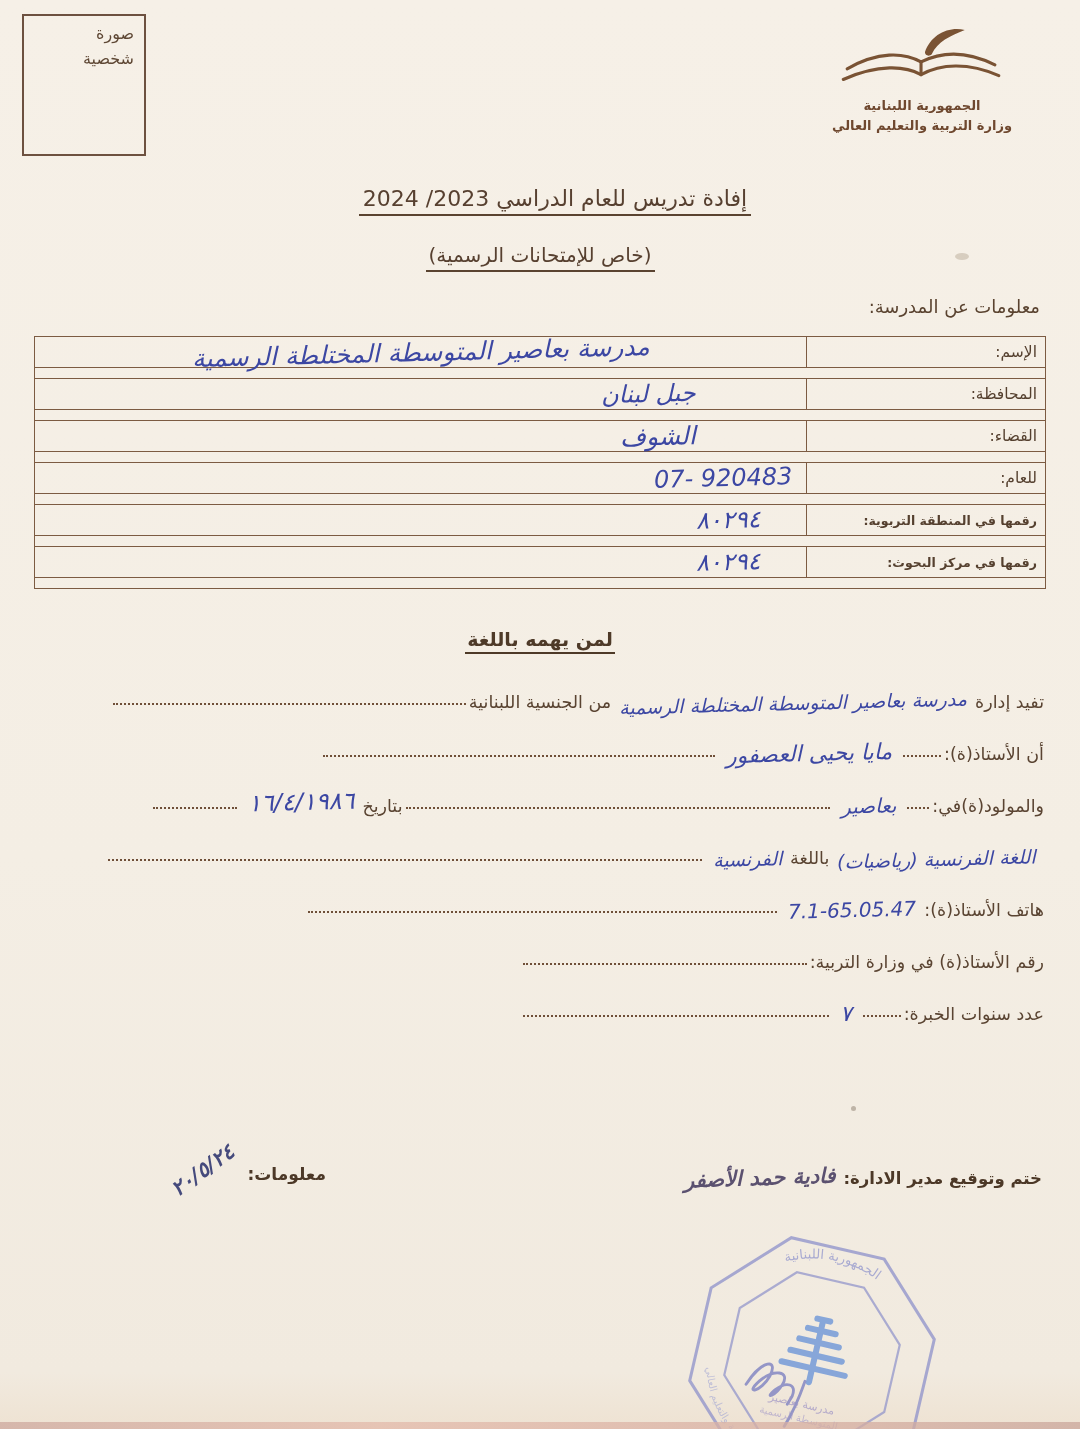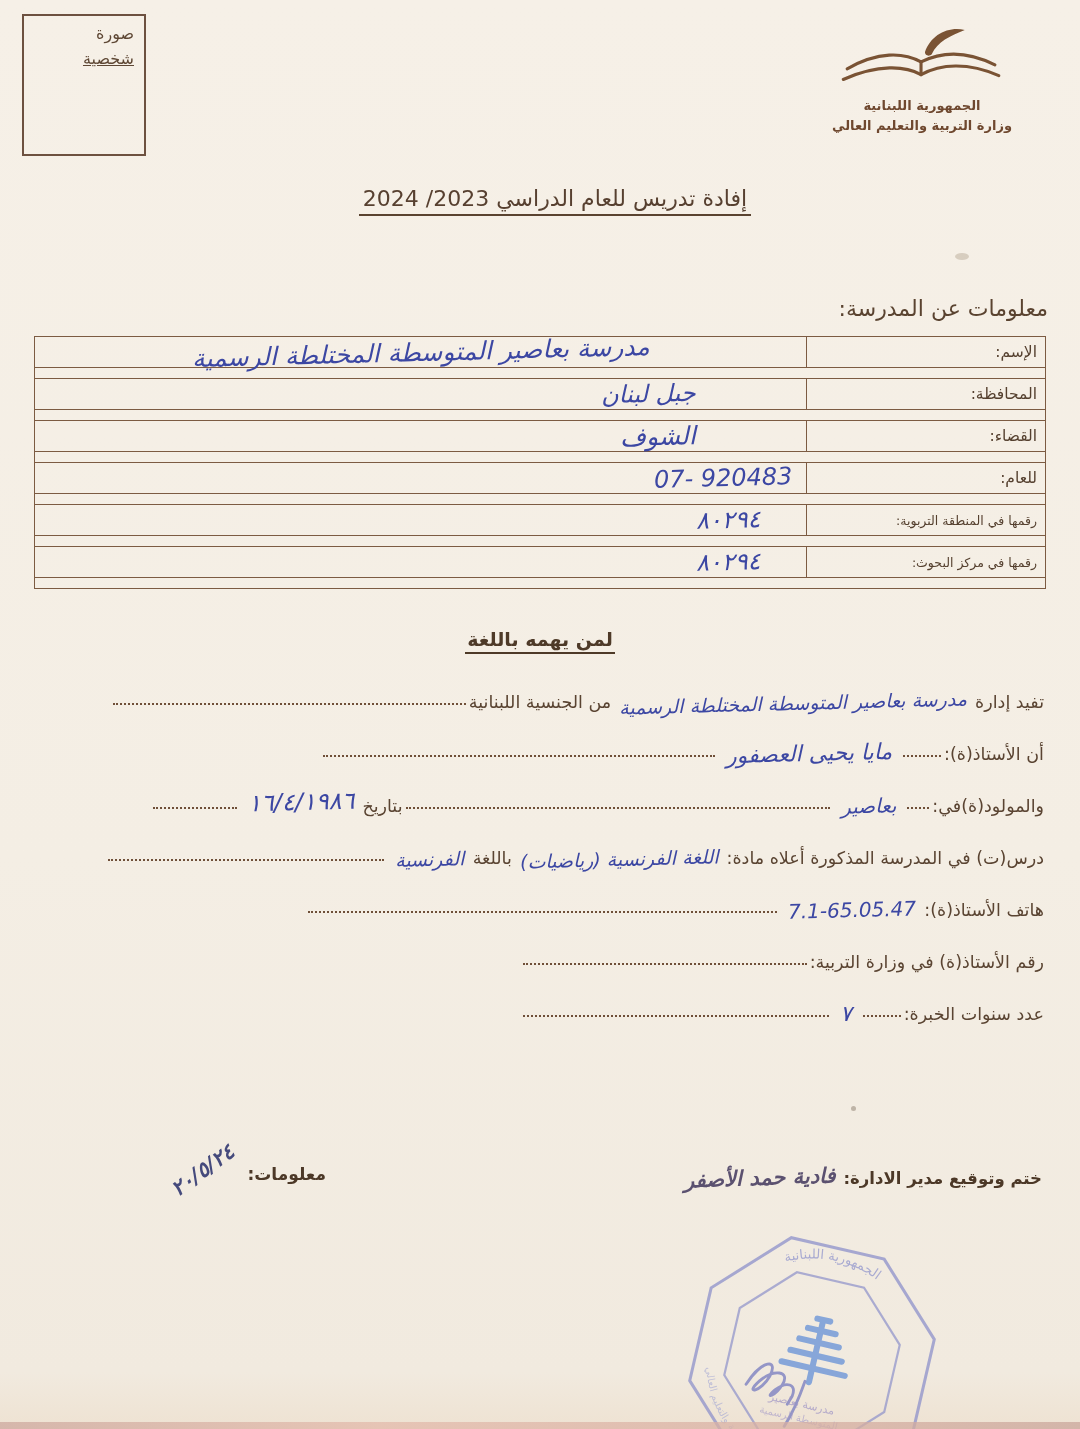--- a/index.html
+++ b/index.html
@@ -5,41 +5,41 @@
   html,body{margin:0;padding:0;background:#9a948a;}
   .page{
     position:relative;width:1080px;height:1429px;margin:0 auto;overflow:hidden;
     background:linear-gradient(180deg,#f6f0e7 0%,#f4eee4 60%,#f1eadf 96%,#eee2d2 100%);
     font-family:"DejaVu Sans",sans-serif;color:#584231;direction:rtl;
   }
   
   .photo-box{position:absolute;left:22px;top:14px;width:124px;height:142px;
     border:2px solid #6d5140;box-sizing:border-box;padding:6px 10px;
     font-size:16px;line-height:1.55;text-align:right;color:#5e4734;}
-  .photo-box .l2{text-decoration:underline;}
+  .photo-box .l2{}
   
   .logo{position:absolute;left:812px;top:26px;width:220px;text-align:center;}
   .logo svg{display:block;margin:0 auto;}
   .logo .t{font-size:13px;font-weight:bold;color:#6f482f;line-height:1.5;}
   
   .title-wrap{position:absolute;top:186px;width:100%;text-align:center;}
   .title-wrap .u{display:inline-block;border-bottom:2px solid #5a4330;padding:0 4px 3px;
     font-size:22px;color:#574030;letter-spacing:.3px;margin-left:30px;}
   .subtitle-wrap{position:absolute;top:243px;width:100%;text-align:center;}
   .subtitle-wrap .u{display:inline-block;border-bottom:2px solid #5a4330;padding:0 3px 3px;
     font-size:20px;color:#574030;}
-  .info-heading{position:absolute;top:296px;right:32px;font-size:22px;color:#5a4330;}
+  .info-heading{position:absolute;top:296px;right:40px;font-size:18px;color:#5a4330;}
   
   table.school{position:absolute;top:336px;left:34px;width:1012px;border-collapse:collapse;
     direction:rtl;}
   table.school td{border:1.6px solid #7c5b42;}
   tr.main{height:31px;}
   tr.thin{height:11px;}
   td.lab{width:226px;font-size:15.5px;padding:2px 8px 2px 4px;color:#55402f;white-space:nowrap;}
-  td.lab.small{font-size:12.5px;font-weight:normal;}
+  td.lab.small{font-size:12.5px;font-weight:bold;}
   td.val{padding:0 10px;}
   .hw{color:#3c47a3;font-style:italic;display:inline-block;transform:rotate(-1.5deg);
     white-space:nowrap;}
   td.val .hw{font-size:24px;}
   td.val.big .hw{font-size:25px;}
   td.val.center{text-align:center;}
   td.val.right{text-align:right;padding-left:0;}
   td.val.pad110{padding-right:110px;}
   td.val.pad40{padding-right:46px;}
   td.val.pad10{padding-right:14px;}
@@ -97,20 +97,23 @@
       </g>
       <path d="M88,27 C94,9 112,0 129,4 C114,10 101,16 95,29 C92,32 88,30 88,27 Z" fill="#7a5334"></path>
     </svg>
     <div class="t">الجمهورية اللبنانية</div>
     <div class="t">وزارة التربية والتعليم العالي</div>
   </div>
 
   <div class="title-wrap">
     <span class="u">إفادة تدريس  للعام الدراسي  2023/ 2024</span>
   </div>
+  <div class="subtitle-wrap">
+    <span class="u">(خاص للإمتحانات الرسمية)</span>
+  </div>
   <div class="smudge"></div>
 
   <div class="info-heading">معلومات عن المدرسة:</div>
 
   <table class="school">
     <tbody>
         <tr class="main">
       <td class="lab">الإسم:</td>
       <td class="val center big"><span class="hw">مدرسة بعاصير المتوسطة المختلطة الرسمية</span></td>
     </tr>
@@ -179,21 +182,20 @@
       <span class="txt">والمولود(ة)في:</span>
       <span class="dots w20"></span>
       <span class="hw sz20">بعاصير</span>
       <span class="dots grow"></span>
       <span class="txt">بتاريخ</span>
       <span class="hw sz24">١٦/٤/١٩٨٦</span>
       <span class="dots w80"></span>
     </div>
 
     <div class="pline" style="margin-left:105px">
-      <span class="txt">درس(ت) في المدرسة المذكورة أعلاه مادة:</span>
       <span class="hw sz19">اللغة الفرنسية (رياضيات)</span>
       <span class="txt">باللغة</span>
       <span class="hw sz19">الفرنسية</span>
       <span class="dots grow"></span>
     </div>
 
     <div class="pline" style="margin-left:305px">
       <span class="txt">هاتف الأستاذ(ة):</span>
       <span class="hw sz20" dir="ltr">7.1-65.05.47</span>
       <span class="dots grow"></span>

